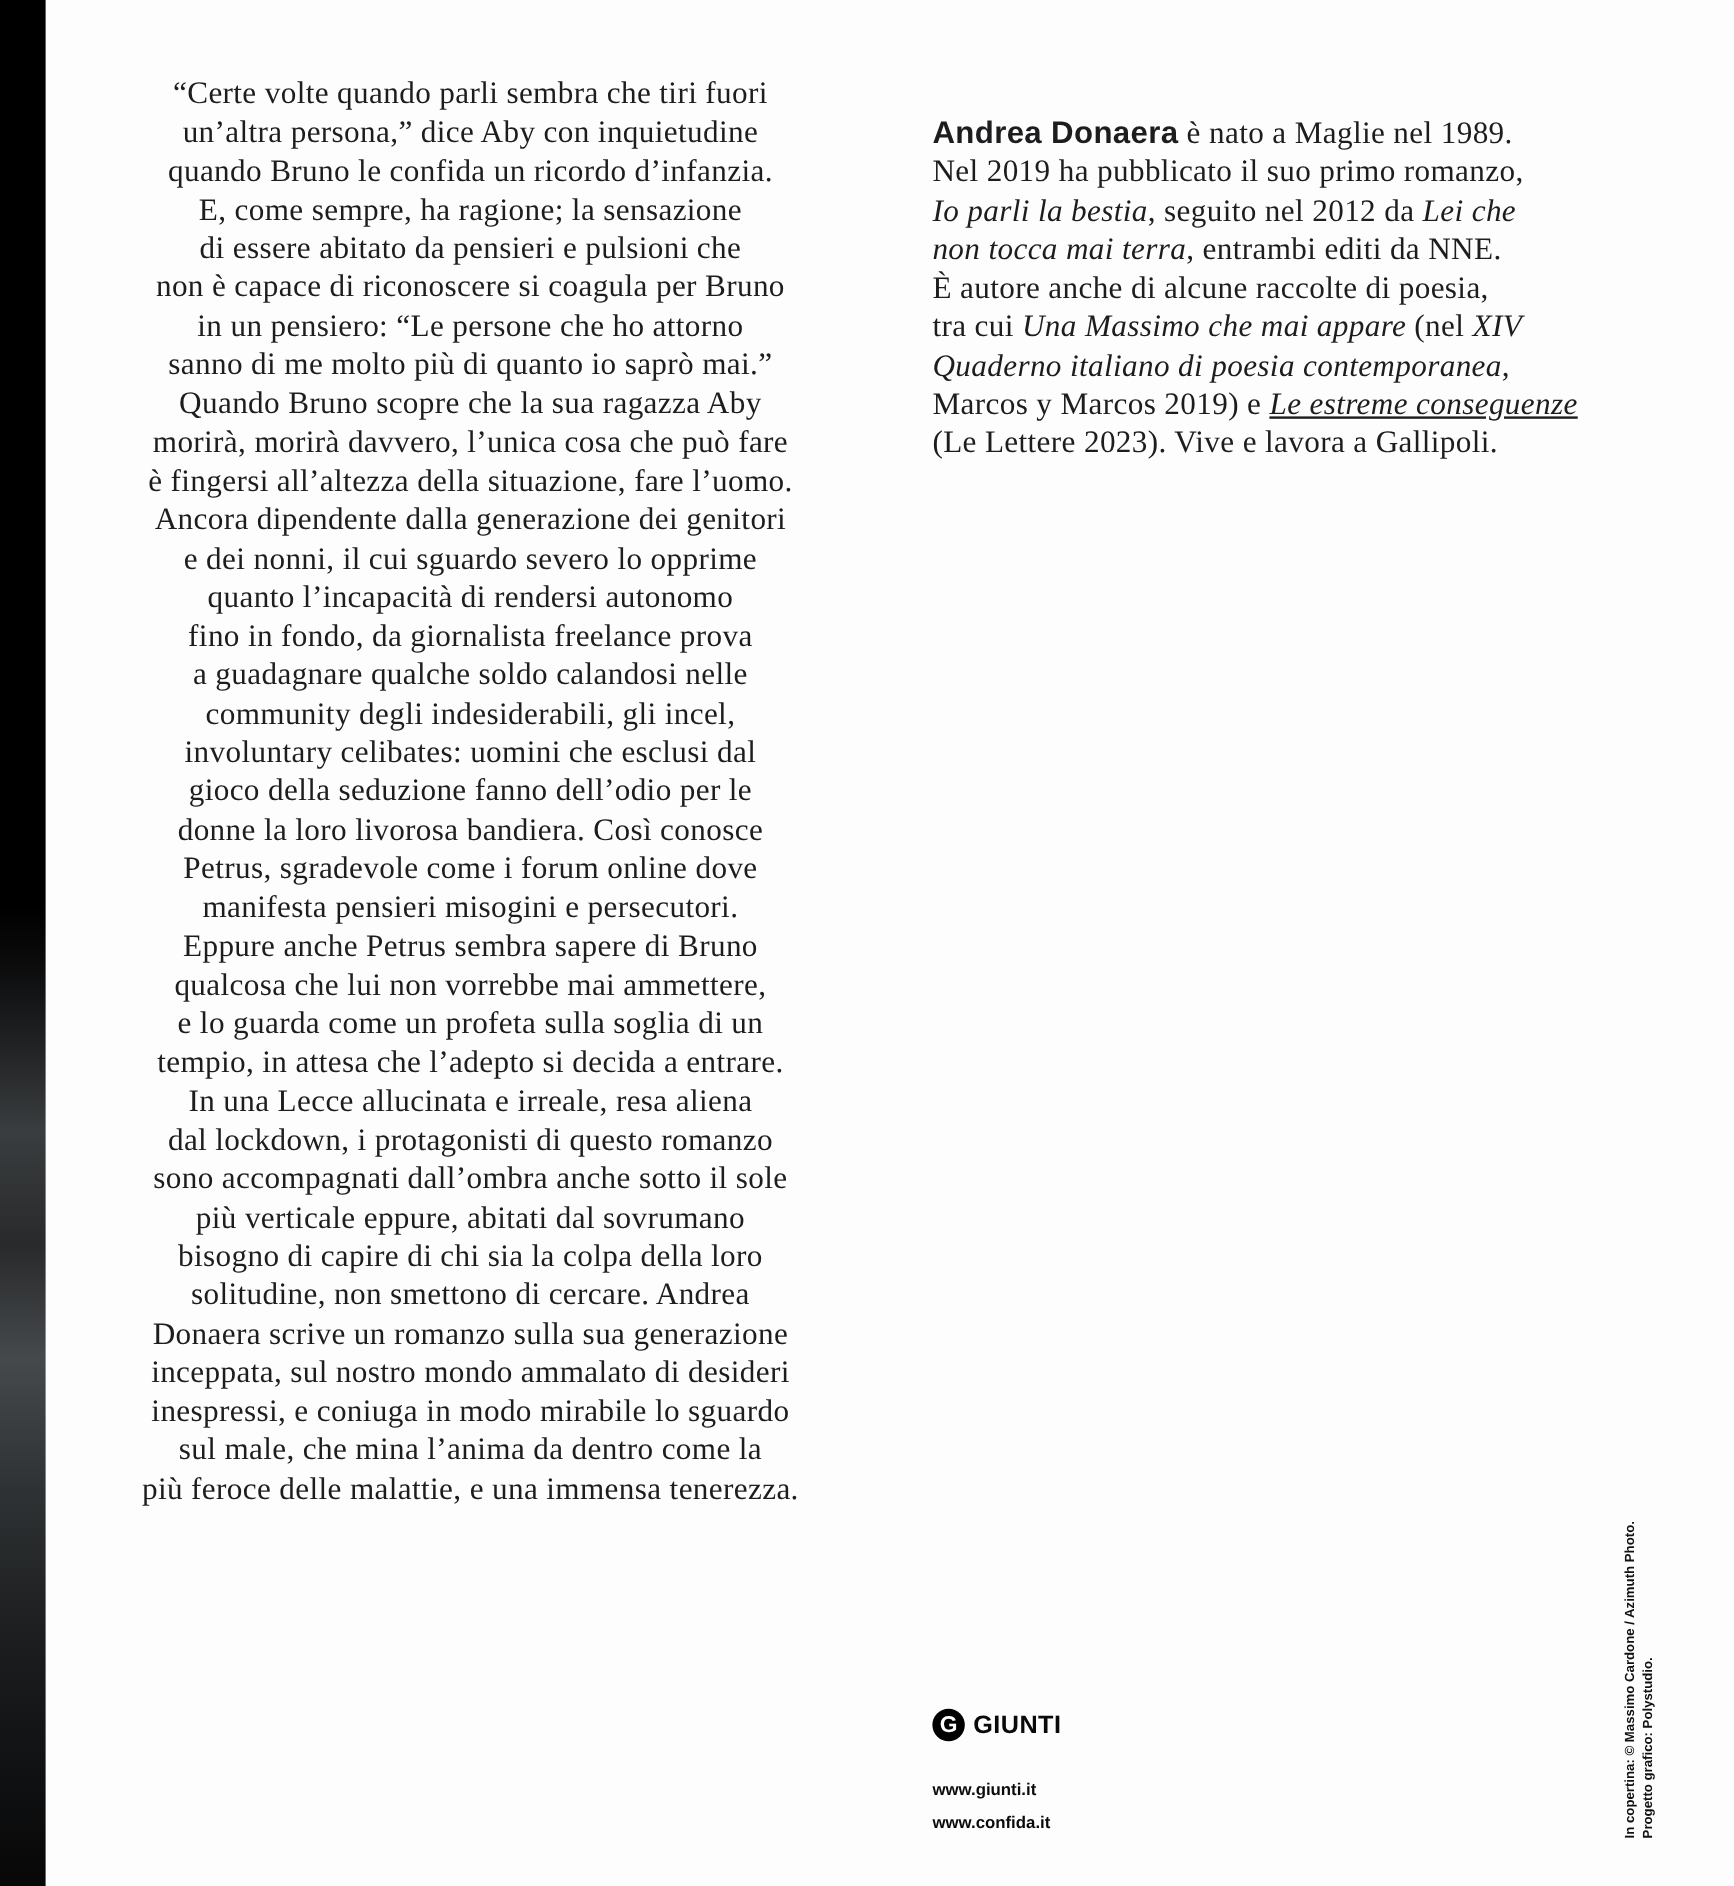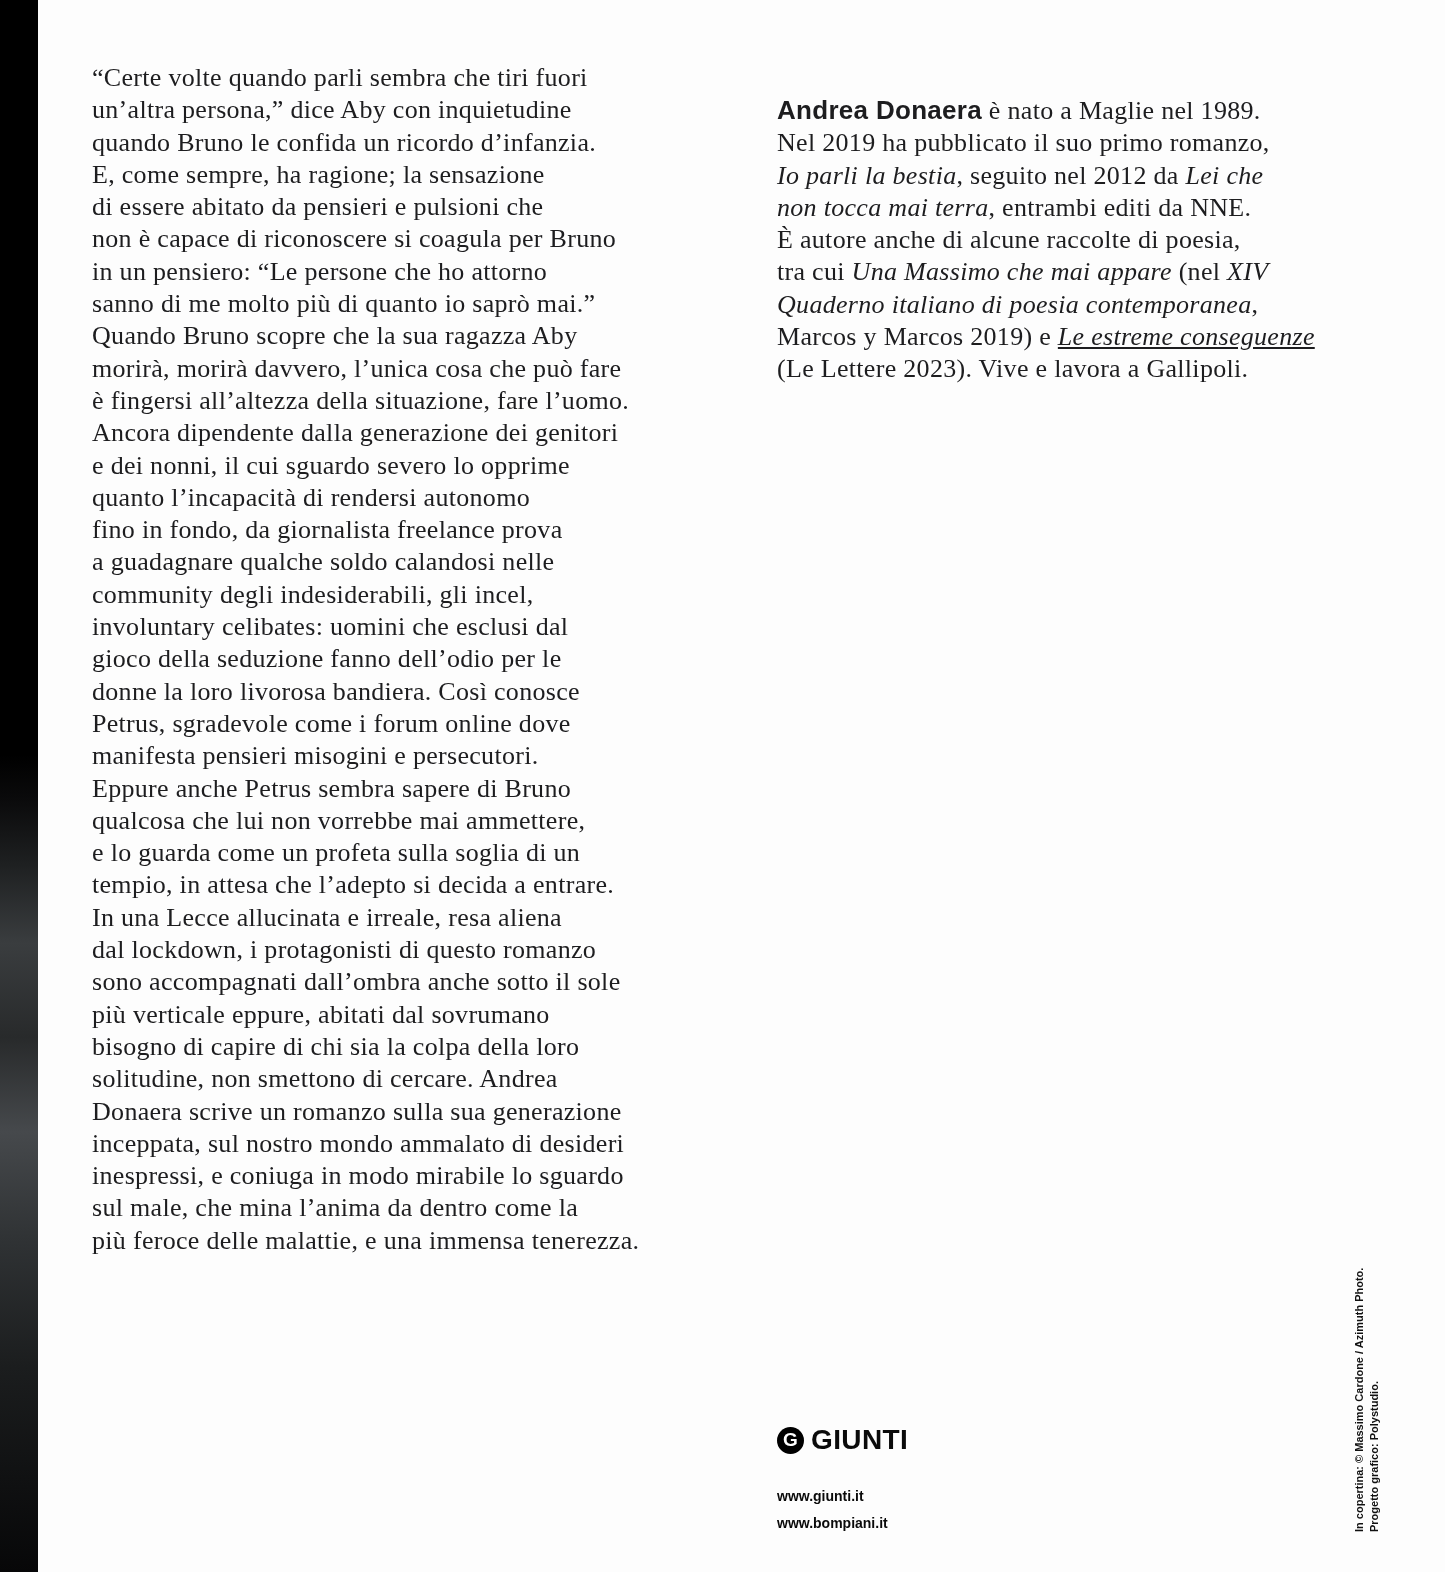--- a/index.html
+++ b/index.html
@@ -24,40 +24,40 @@
   }
   .col {
     position: absolute;
     top: 62px;
     color: #1d1d1f;
     font-size: 26px;
     line-height: 32.3px;
     letter-spacing: 0.3px;
     white-space: pre-line;
   }
-  .col-left  { left: 92px;  width: 600px; }
+  .col-left  { left: 92px;  width: 600px; text-align: center; }
   .col-right { left: 777px; width: 588px; margin-top: 32px; }
 
   .publisher {
     position: absolute;
     left: 777px; top: 1424px;
     font-family: "Liberation Sans", sans-serif;
     color: #0a0a0a;
   }
   .logo-row { display: flex; align-items: center; gap: 7px; }
   .logo-circle {
     width: 27px; height: 27px;
     border-radius: 50%;
     background: #000;
     color: #fff;
     display: flex; align-items: center; justify-content: center;
     font-weight: bold; font-size: 19px;
     font-family: "Liberation Sans", sans-serif;
   }
-  .logo-name { font-weight: bold; font-size: 28px; letter-spacing: 0.4px; }
+  .logo-name { font-weight: bold; font-size: 21px; letter-spacing: 0.4px; }
   .websites { margin-top: 27px; font-weight: bold; font-size: 14px; line-height: 27px; }
 
   .credits {
     position: absolute;
     left: 1352px; top: 1532px;
     transform: rotate(-90deg);
     transform-origin: 0 0;
     width: 292px;
     font-family: "Liberation Sans", sans-serif;
     font-weight: bold;
@@ -124,21 +124,21 @@
 
   <div class="publisher">
     <div class="logo-row">
       <span class="logo-circle">
         <span>G</span>
       </span>
       <span class="logo-name">GIUNTI</span>
     </div>
     <div class="websites">
       <div>www.giunti.it</div>
-      <div>www.bompiani.it</div>
+      <div>www.confida.it</div>
     </div>
   </div>
 
   <div class="credits">
     <div>In copertina: © Massimo Cardone / Azimuth Photo.</div>
     <div>Progetto grafico: Polystudio.</div>
   </div>
 
 </div>
 

